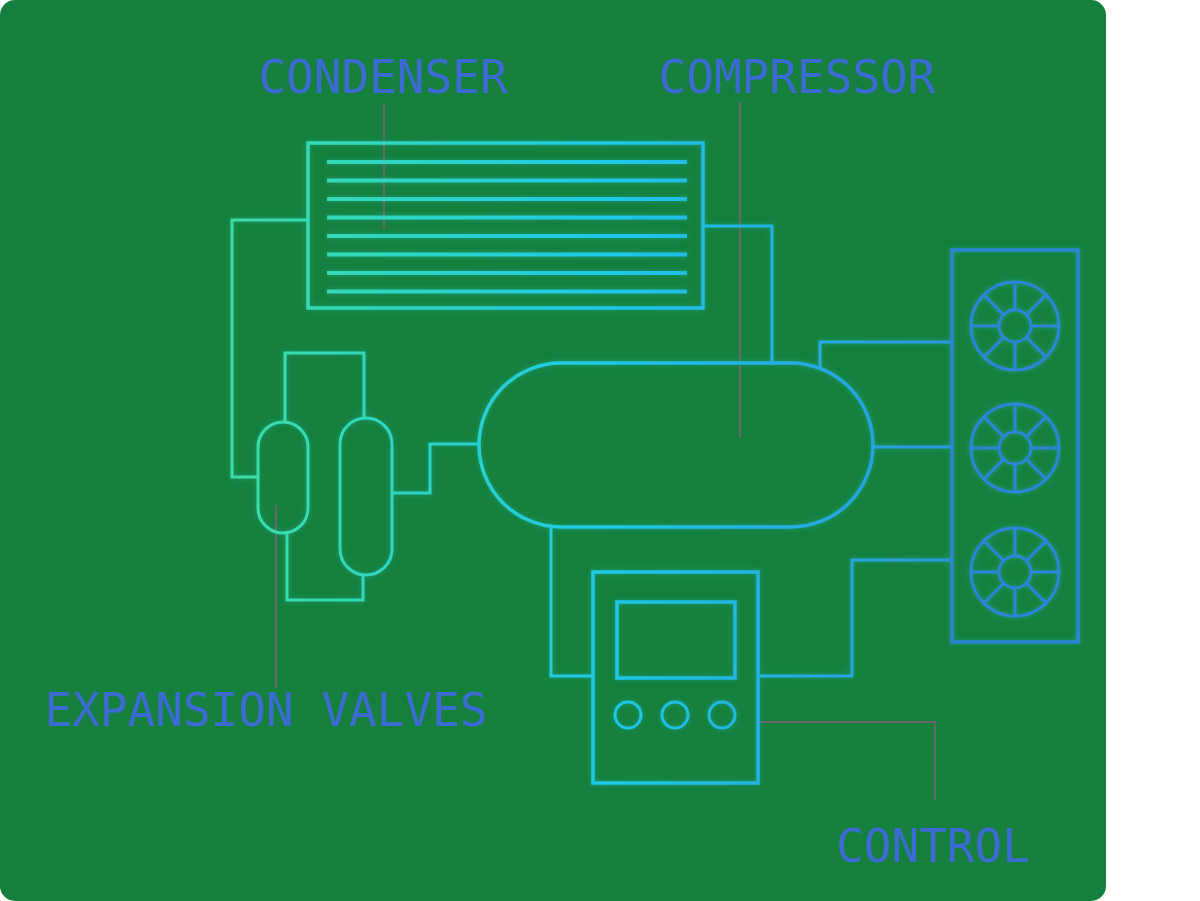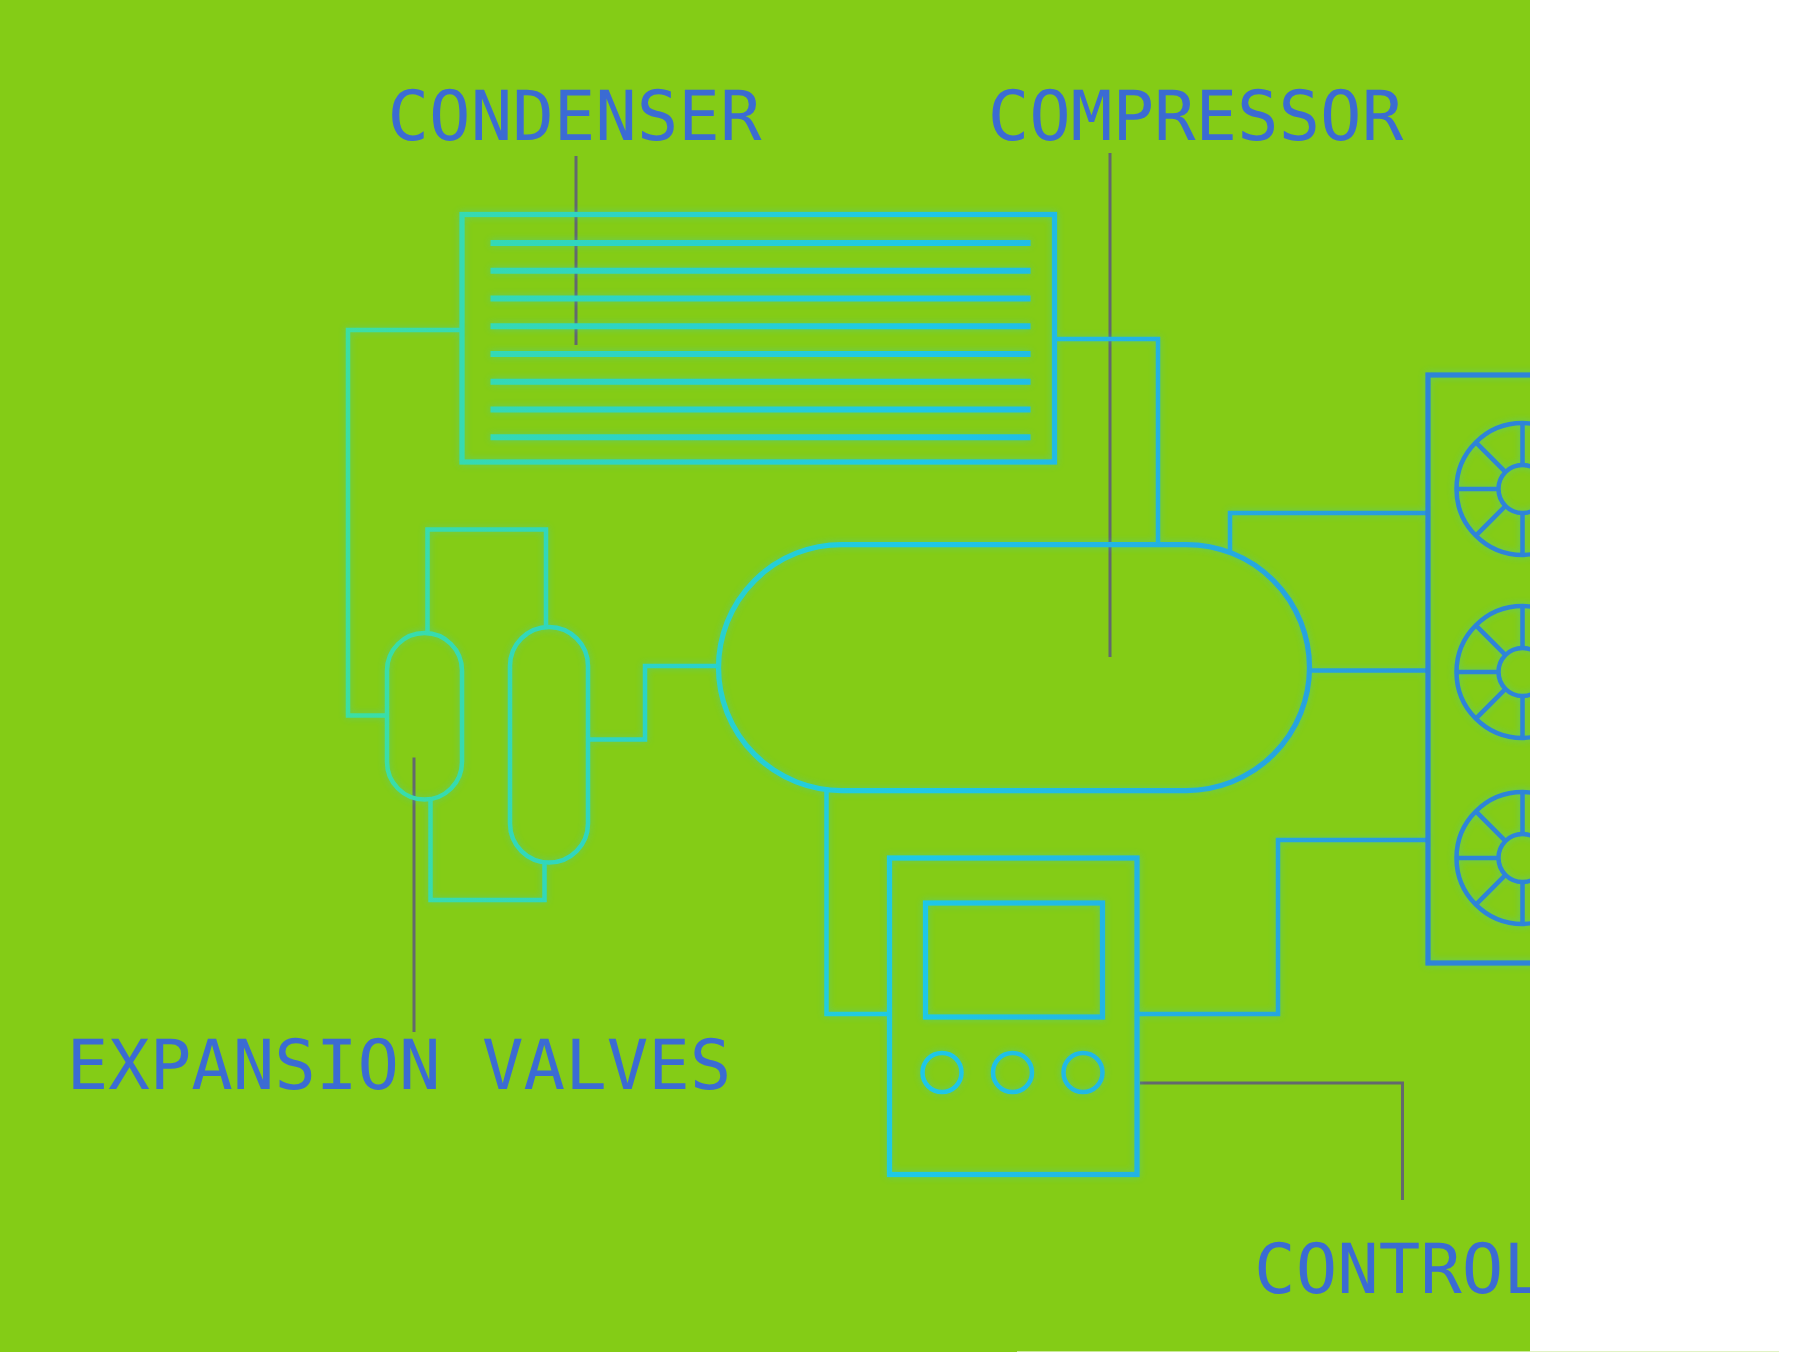--- a/index.html
+++ b/index.html
@@ -4,24 +4,25 @@
 <title>Diagram</title>
 <style>
   html, body {
     margin: 0;
     padding: 0;
     background: #ffffff;
     font-family: "DejaVu Sans Mono", "Liberation Mono", monospace;
   }
   .stage {
     position: relative;
-    width: 1020px;
+    width: 1106px;
     height: 901px;
-    background: #84cc16;
+    background: #15803d;
     overflow: hidden;
+    border-radius: 15px;
   }
   svg { display: block; }
   .shapes {
     fill: none;
     stroke-linecap: butt;
     stroke-linejoin: miter;
     filter: drop-shadow(0 0 2.5px rgba(40, 205, 235, 0.35));
   }
   .leaders {
     fill: none;

